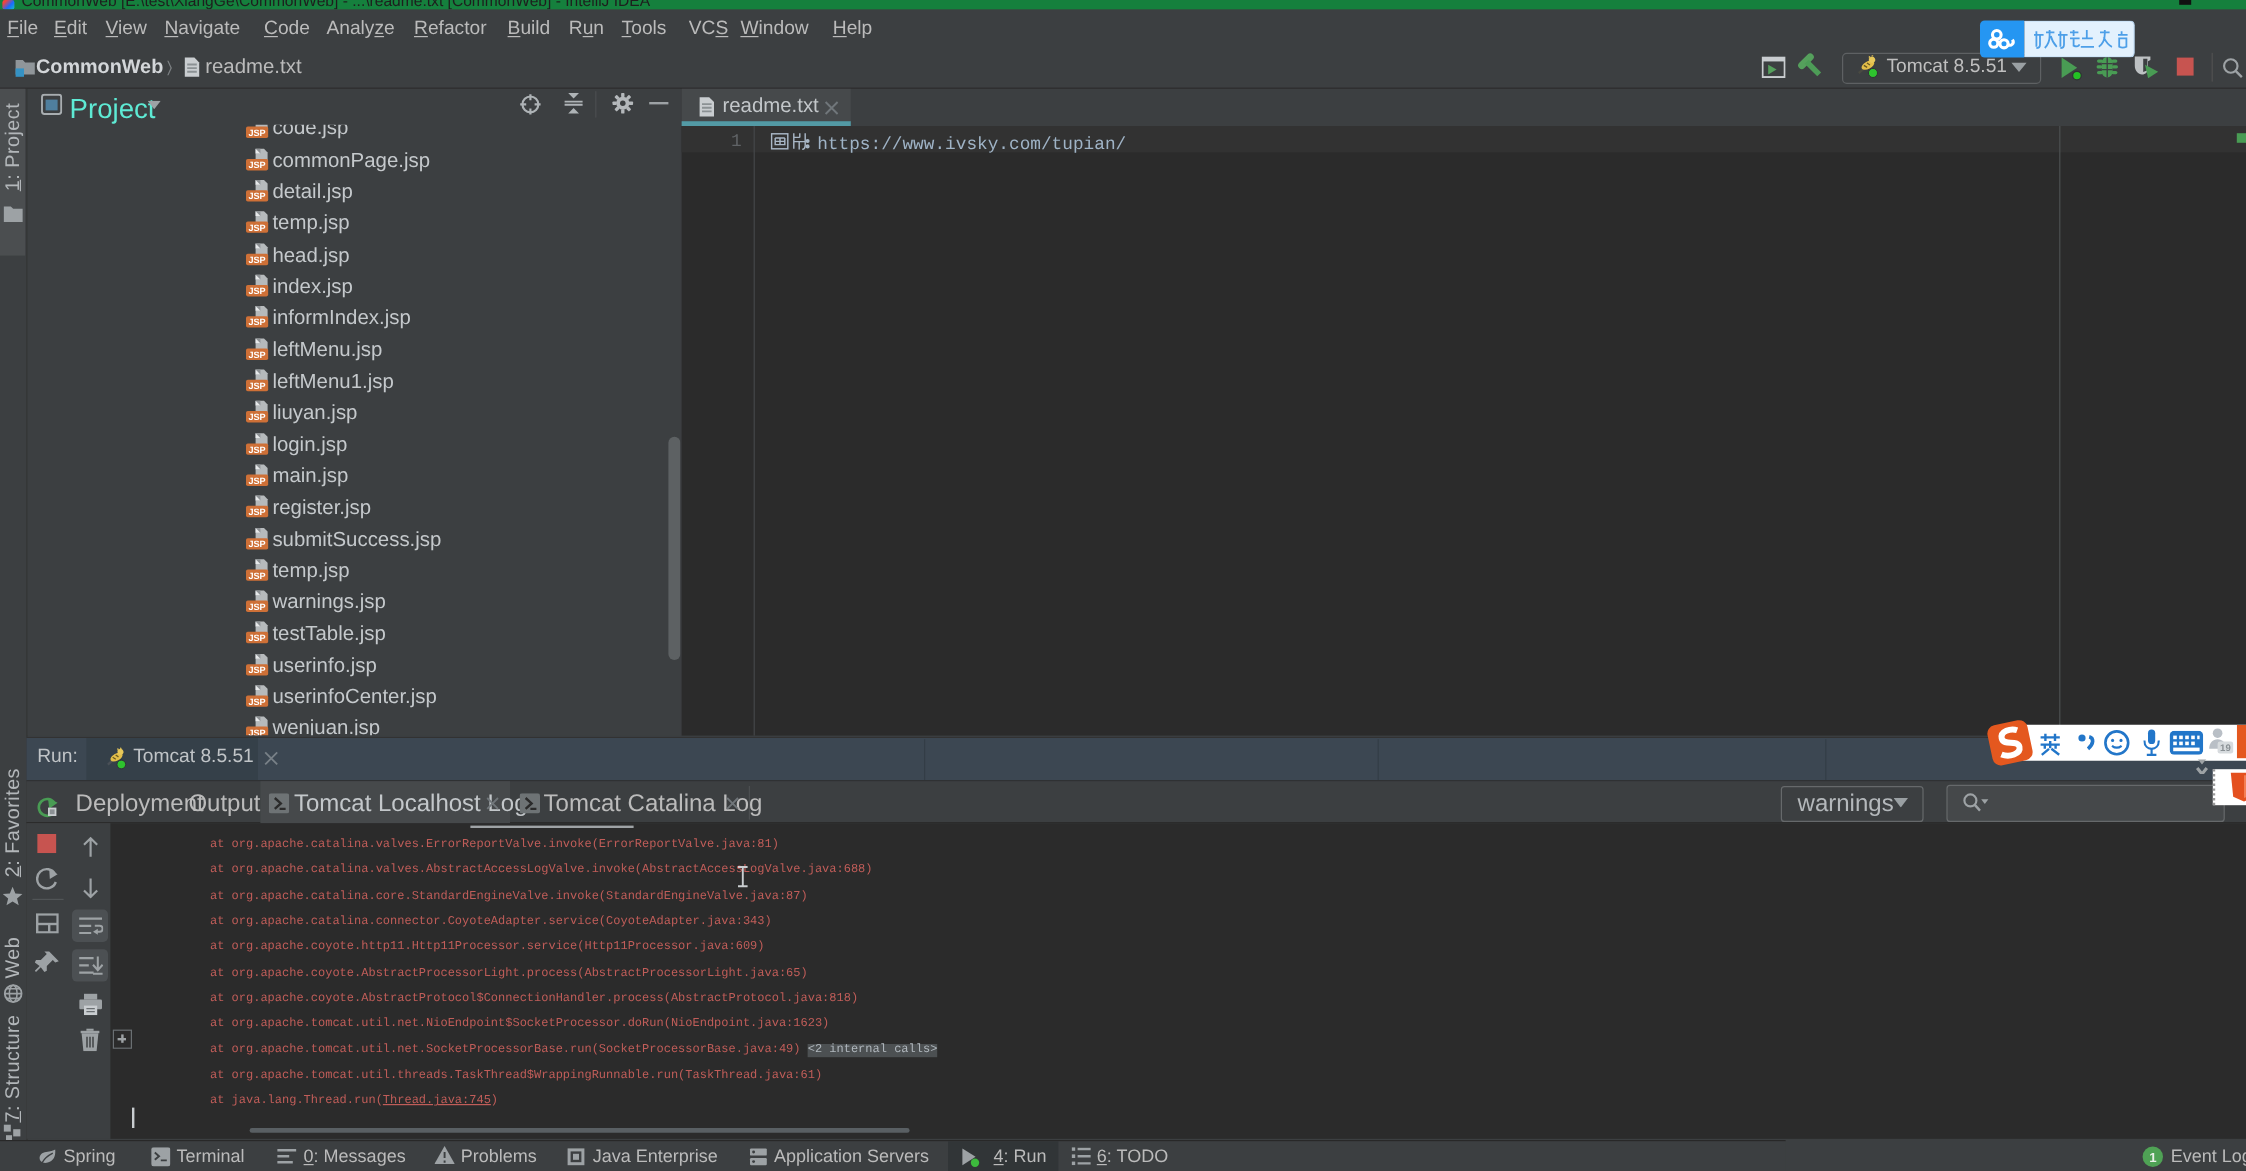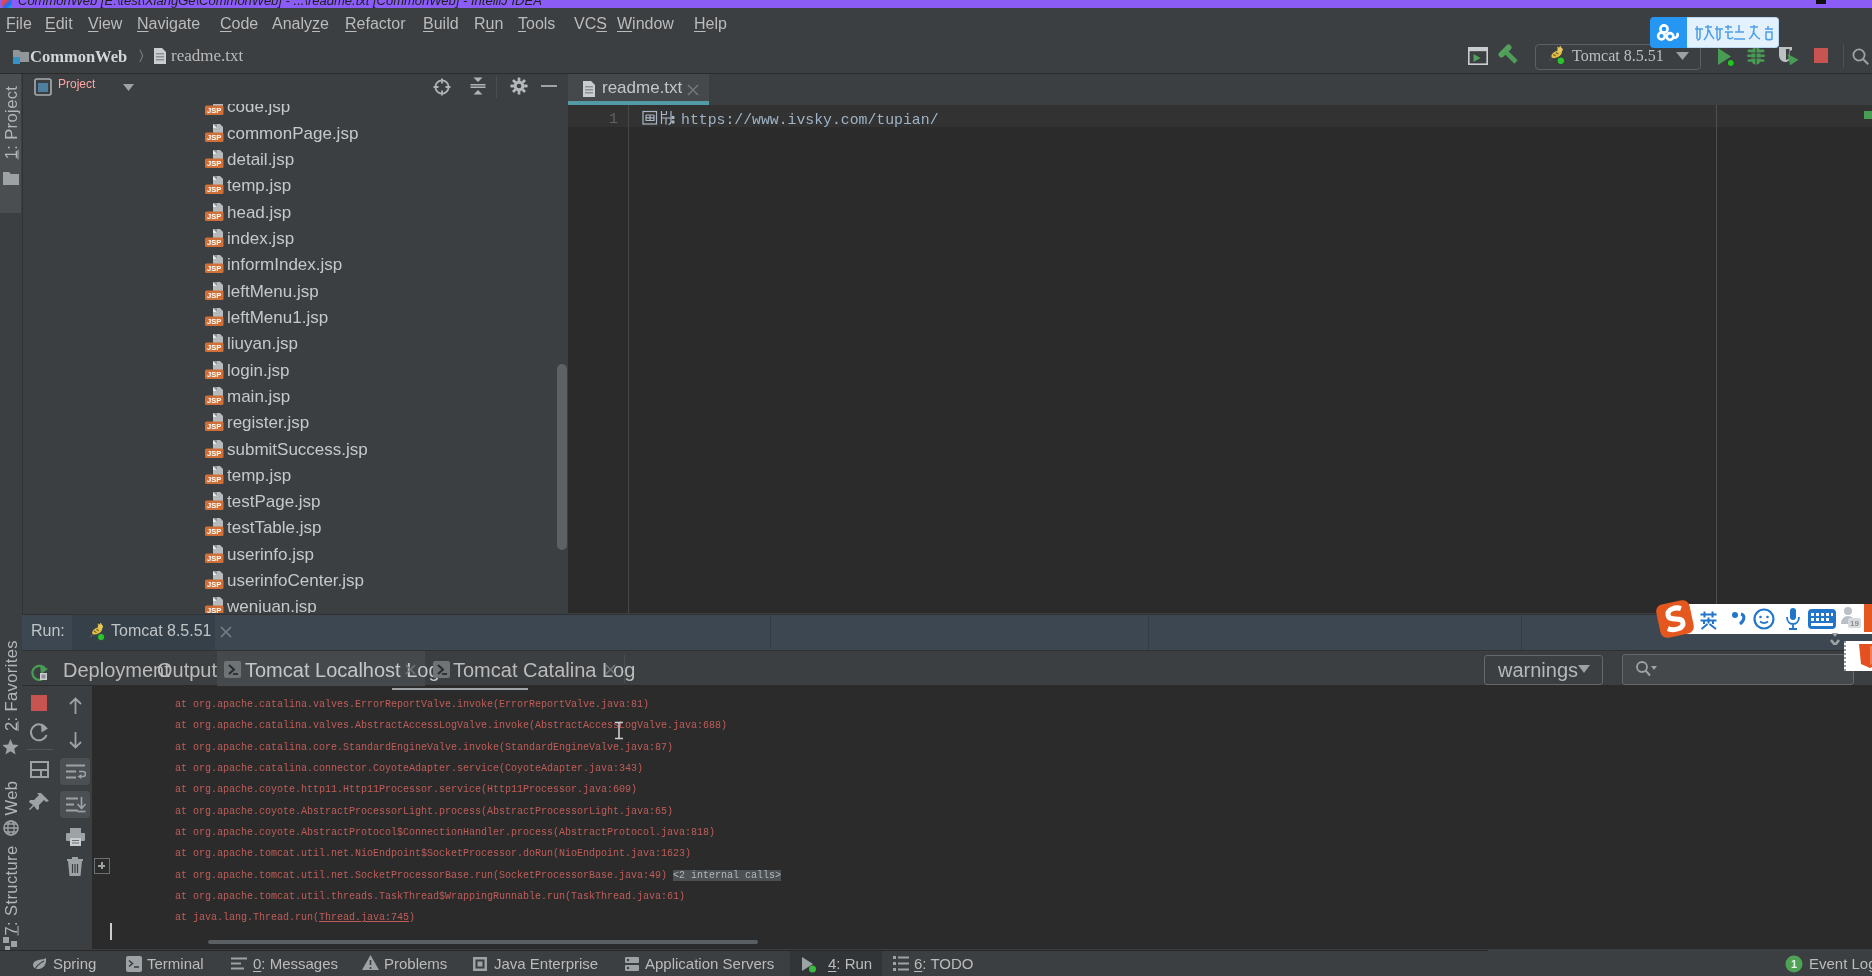--- a/index.html
+++ b/index.html
@@ -1,28 +1,28 @@
 <!DOCTYPE html>
 <html><head><meta charset="utf-8">
 <style>
   html,body{margin:0;padding:0;background:#3C3F41;}
   #root{position:relative;width:1872px;height:976px;overflow:hidden;
     font-family:"Liberation Sans",sans-serif;color:#BBBBBB;background:#3C3F41;}
   .abs{position:absolute;}
   .mono{font-family:"Liberation Mono",monospace;}
   
-  #titlebar{left:0;top:0;width:1872px;height:8px;background:#8b5cf6;overflow:hidden;font-style:italic;}
+  #titlebar{left:0;top:0;width:1872px;height:8px;background:#15803d;overflow:hidden;}
   #titlebar .mini{position:absolute;left:1816px;top:0px;width:10px;height:4px;background:#111;}
   #titletext{position:absolute;left:18px;top:-7px;font-size:13px;color:#1e1e1e;white-space:nowrap;}
   
   #menubar{left:0;top:8px;width:1872px;height:32px;background:#3C3F41;}
   .mi{position:absolute;top:7px;font-size:16px;color:#BBBBBB;white-space:nowrap;}
   .mi u{text-decoration:underline;text-underline-offset:2px;}
   
-  #navbar{left:0;top:40px;width:1872px;height:33px;background:#3C3F41;border-bottom:1px solid #2b2b2b;font-family:Liberation Serif, serif;}
+  #navbar{left:0;top:40px;width:1872px;height:33px;background:#3C3F41;border-bottom:1px solid #2b2b2b;}
   
   #leftstrip{left:0;top:74px;width:22px;height:902px;background:#3C3F41;border-right:1px solid #323232;}
   .vtext{position:absolute;font-size:16.5px;letter-spacing:0.4px;color:#B2B6B9;white-space:nowrap;transform:rotate(-90deg);transform-origin:center;}
   
   #proj{left:23px;top:74px;width:544px;height:539px;background:#3C3F41;overflow:hidden;}
   #projhead{position:absolute;left:0;top:0;width:544px;height:30px;}
   .trow{position:absolute;left:0;width:544px;height:26px;font-size:17px;color:#C5C9CC;}
   .trow .lbl{position:absolute;left:204px;top:3px;}
   .jspicon{position:absolute;left:181px;top:2px;width:20px;height:20px;}
   
@@ -154,21 +154,21 @@
         <rect x="8" y="4" width="6" height="6" fill="#9da2a5"></rect>
         <rect x="2" y="9" width="5" height="5" fill="#9da2a5"></rect>
       </svg>
   </div>
   <div class="abs" id="proj">
     <div id="projhead">
       <svg class="abs" style="left:11px;top:4px" width="18" height="18" viewBox="0 0 18 18">
           <rect x="1" y="1" width="16" height="16" rx="2" fill="none" stroke="#a8adb0" stroke-width="1.6"></rect>
           <rect x="4" y="5" width="10" height="9" fill="#4F7F9E"></rect>
         </svg>
-      <span class="abs" style="left:35px;top:3px;font-size:12px;color:#fca5a5">Project</span>
+      <span class="abs" style="left:35px;top:3px;font-size:23px;color:#5eead4">Project</span>
       <svg class="abs" style="left:100px;top:10px" width="11" height="7" viewBox="0 0 11 7">
           <path fill="#9da2a5" d="M0 0h11L5.5 7z"></path>
         </svg>
       <svg class="abs" style="left:410px;top:4px" width="18" height="18" viewBox="0 0 18 18">
           <circle cx="9" cy="9" r="6.6" fill="none" stroke="#AEB3B6" stroke-width="1.8"></circle>
           <path d="M9 0.5v5M9 12.5v5M0.5 9h5M12.5 9h5" stroke="#AEB3B6" stroke-width="1.8"></path>
         </svg>
       <svg class="abs" style="left:446px;top:3px" width="18" height="18" viewBox="0 0 18 18">
           <path fill="#AEB3B6" d="M4.5 0.5h9L9 5zM4.5 17.5h9L9 13z"></path>
           <path d="M1.5 7.7h15M1.5 10.3h15" stroke="#AEB3B6" stroke-width="1.6"></path>
@@ -342,21 +342,21 @@
           <span class="lbl">temp.jsp</span>
         </div>
     <div class="trow" style="top:385.1px">
           <svg class="jspicon" viewBox="0 0 20 20">
             <path fill="#B6BABC" d="M9 1h7l3 3v8H9z"></path>
             <path fill="#8d9194" d="M9 1h4v4H9z"></path>
             <path fill="#E8EAEB" d="M9 1l4 4H9z"></path>
             <rect x="1" y="9.5" width="18.5" height="9.5" rx="1.5" fill="#CE7037"></rect>
             <text x="10.2" y="17.2" font-size="7.6" font-family="Liberation Sans" font-weight="bold" fill="#FFFFFF" text-anchor="middle">JSP</text>
           </svg>
-          <span class="lbl">testPage.jsp</span>
+          <span class="lbl">warnings.jsp</span>
         </div>
     <div class="trow" style="top:411.4px">
           <svg class="jspicon" viewBox="0 0 20 20">
             <path fill="#B6BABC" d="M9 1h7l3 3v8H9z"></path>
             <path fill="#8d9194" d="M9 1h4v4H9z"></path>
             <path fill="#E8EAEB" d="M9 1l4 4H9z"></path>
             <rect x="1" y="9.5" width="18.5" height="9.5" rx="1.5" fill="#CE7037"></rect>
             <text x="10.2" y="17.2" font-size="7.6" font-family="Liberation Sans" font-weight="bold" fill="#FFFFFF" text-anchor="middle">JSP</text>
           </svg>
           <span class="lbl">testTable.jsp</span>

